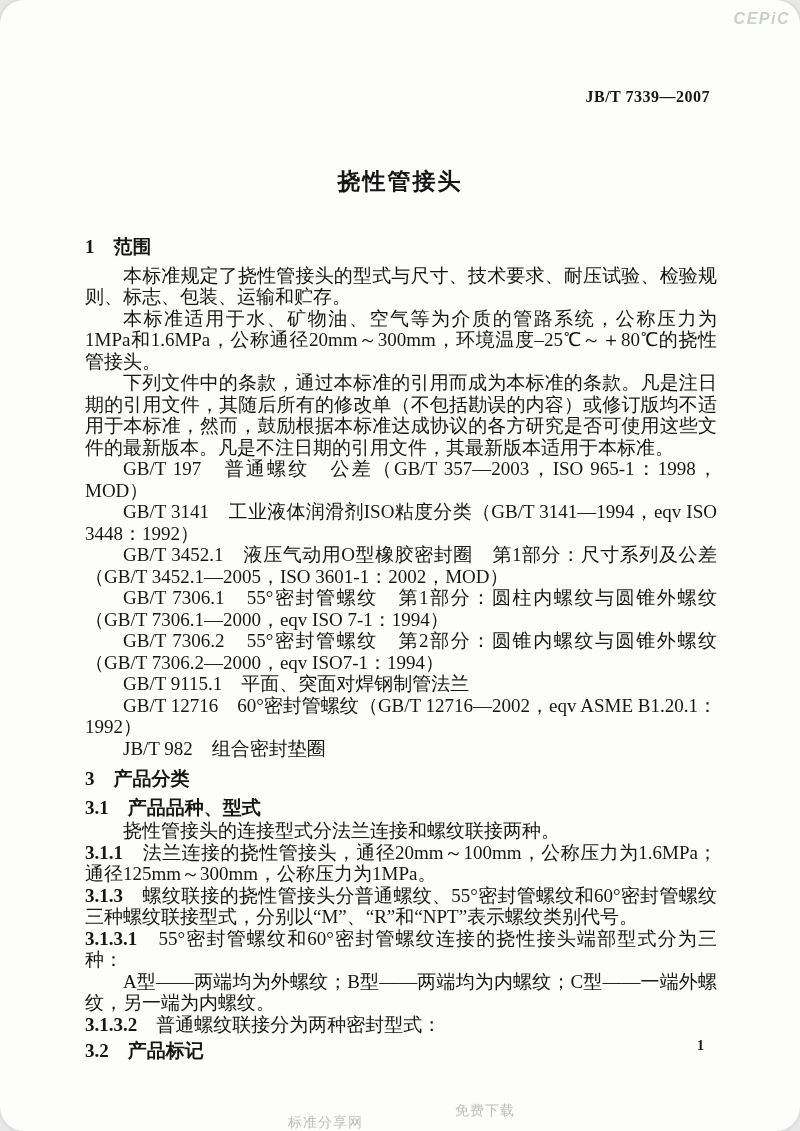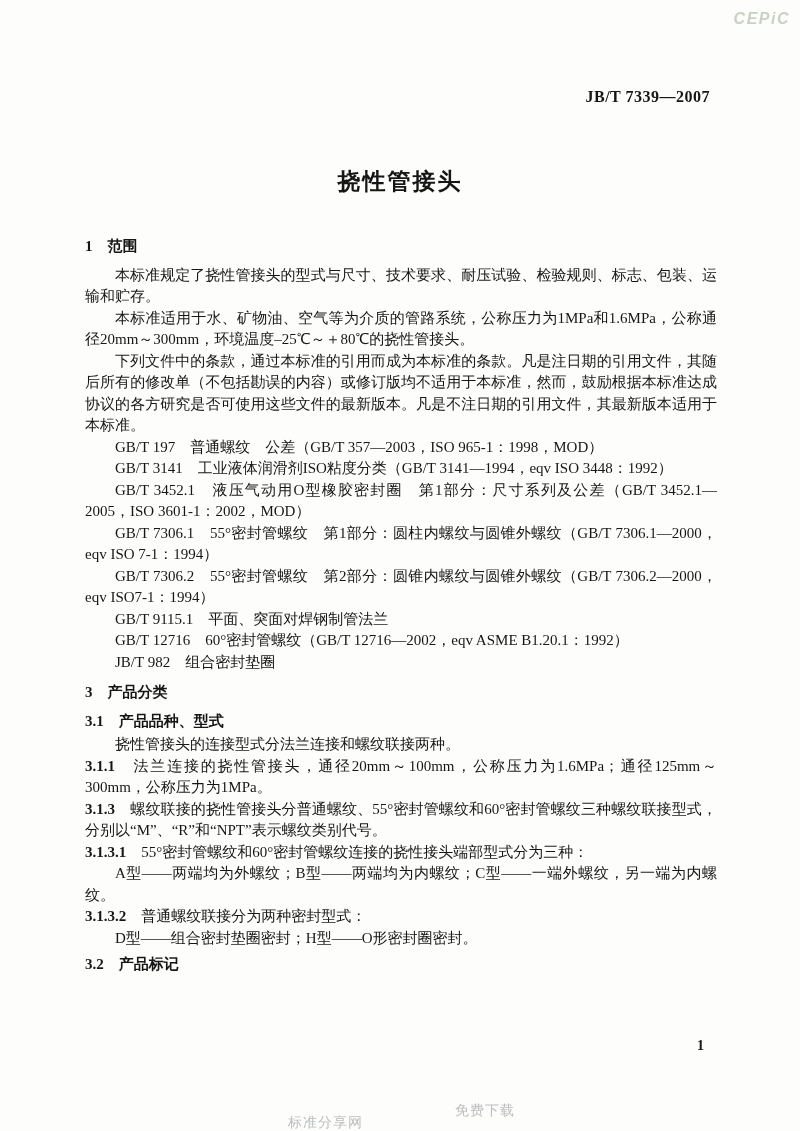--- a/index.html
+++ b/index.html
@@ -6,20 +6,21 @@
   .page {
     position: relative;
     width: 800px;
     height: 1131px;
     margin: 0 auto;
     background: #fdfdfc;
     color: #161616;
     font-family: "Liberation Serif", serif;
     overflow: hidden;
     box-shadow: 0 0 4px rgba(0,0,0,0.15);
+    border-radius: 24px;
   }
   .brand-logo {
     position: absolute;
     top: 10px;
     right: 10px;
     font-family: "Liberation Sans", sans-serif;
     font-style: italic;
     font-weight: bold;
     font-size: 16px;
     letter-spacing: 1.5px;
@@ -41,21 +42,21 @@
     text-align: center;
     font-size: 23px;
     font-weight: bold;
     letter-spacing: 2px;
   }
   .doc-body {
     position: absolute;
     top: 236px;
     left: 85px;
     width: 632px;
-    font-size: 15px;
+    font-size: 19px;
     line-height: 21.5px;
     text-align: justify;
   }
   .block { margin: 0; }
   .block.h1 { font-weight: bold; margin-top: 9px; margin-bottom: 7px; }
   .block.h1:first-child { margin-top: 0; }
   .block.h2 { font-weight: bold; margin-top: 5px; margin-bottom: 2px; }
   .block.para, .block.ref { text-indent: 2em; }
   .block.clause { text-indent: 0; }
   .clause-num { font-weight: bold; }
@@ -103,21 +104,20 @@
       <div class="block ref">GB/T 12716　60°密封管螺纹（GB/T 12716—2002，eqv ASME B1.20.1：1992）</div>
       <div class="block ref">JB/T 982　组合密封垫圈</div>
       <div class="block h1">3　产品分类</div>
       <div class="block h2">3.1　产品品种、型式</div>
       <div class="block para">挠性管接头的连接型式分法兰连接和螺纹联接两种。</div>
       <div class="block clause"><span class="clause-num">3.1.1</span>　法兰连接的挠性管接头，通径20mm～100mm，公称压力为1.6MPa；通径125mm～300mm，公称压力为1MPa。</div>
       <div class="block clause"><span class="clause-num">3.1.3</span>　螺纹联接的挠性管接头分普通螺纹、55°密封管螺纹和60°密封管螺纹三种螺纹联接型式，分别以“M”、“R”和“NPT”表示螺纹类别代号。</div>
       <div class="block clause"><span class="clause-num">3.1.3.1</span>　55°密封管螺纹和60°密封管螺纹连接的挠性接头端部型式分为三种：</div>
       <div class="block para">A型——两端均为外螺纹；B型——两端均为内螺纹；C型——一端外螺纹，另一端为内螺纹。</div>
       <div class="block clause"><span class="clause-num">3.1.3.2</span>　普通螺纹联接分为两种密封型式：</div>
-      <div class="block para">D型——组合密封垫圈密封；H型——O形密封圈密封。</div>
       <div class="block h2">3.2　产品标记</div>
     </div>
 
   <div class="page-number">1</div>
 
   <div class="footer-watermark">
     <span class="wm-site">标准分享网</span>
     <span class="wm-note">免费下载</span>
   </div>
 

